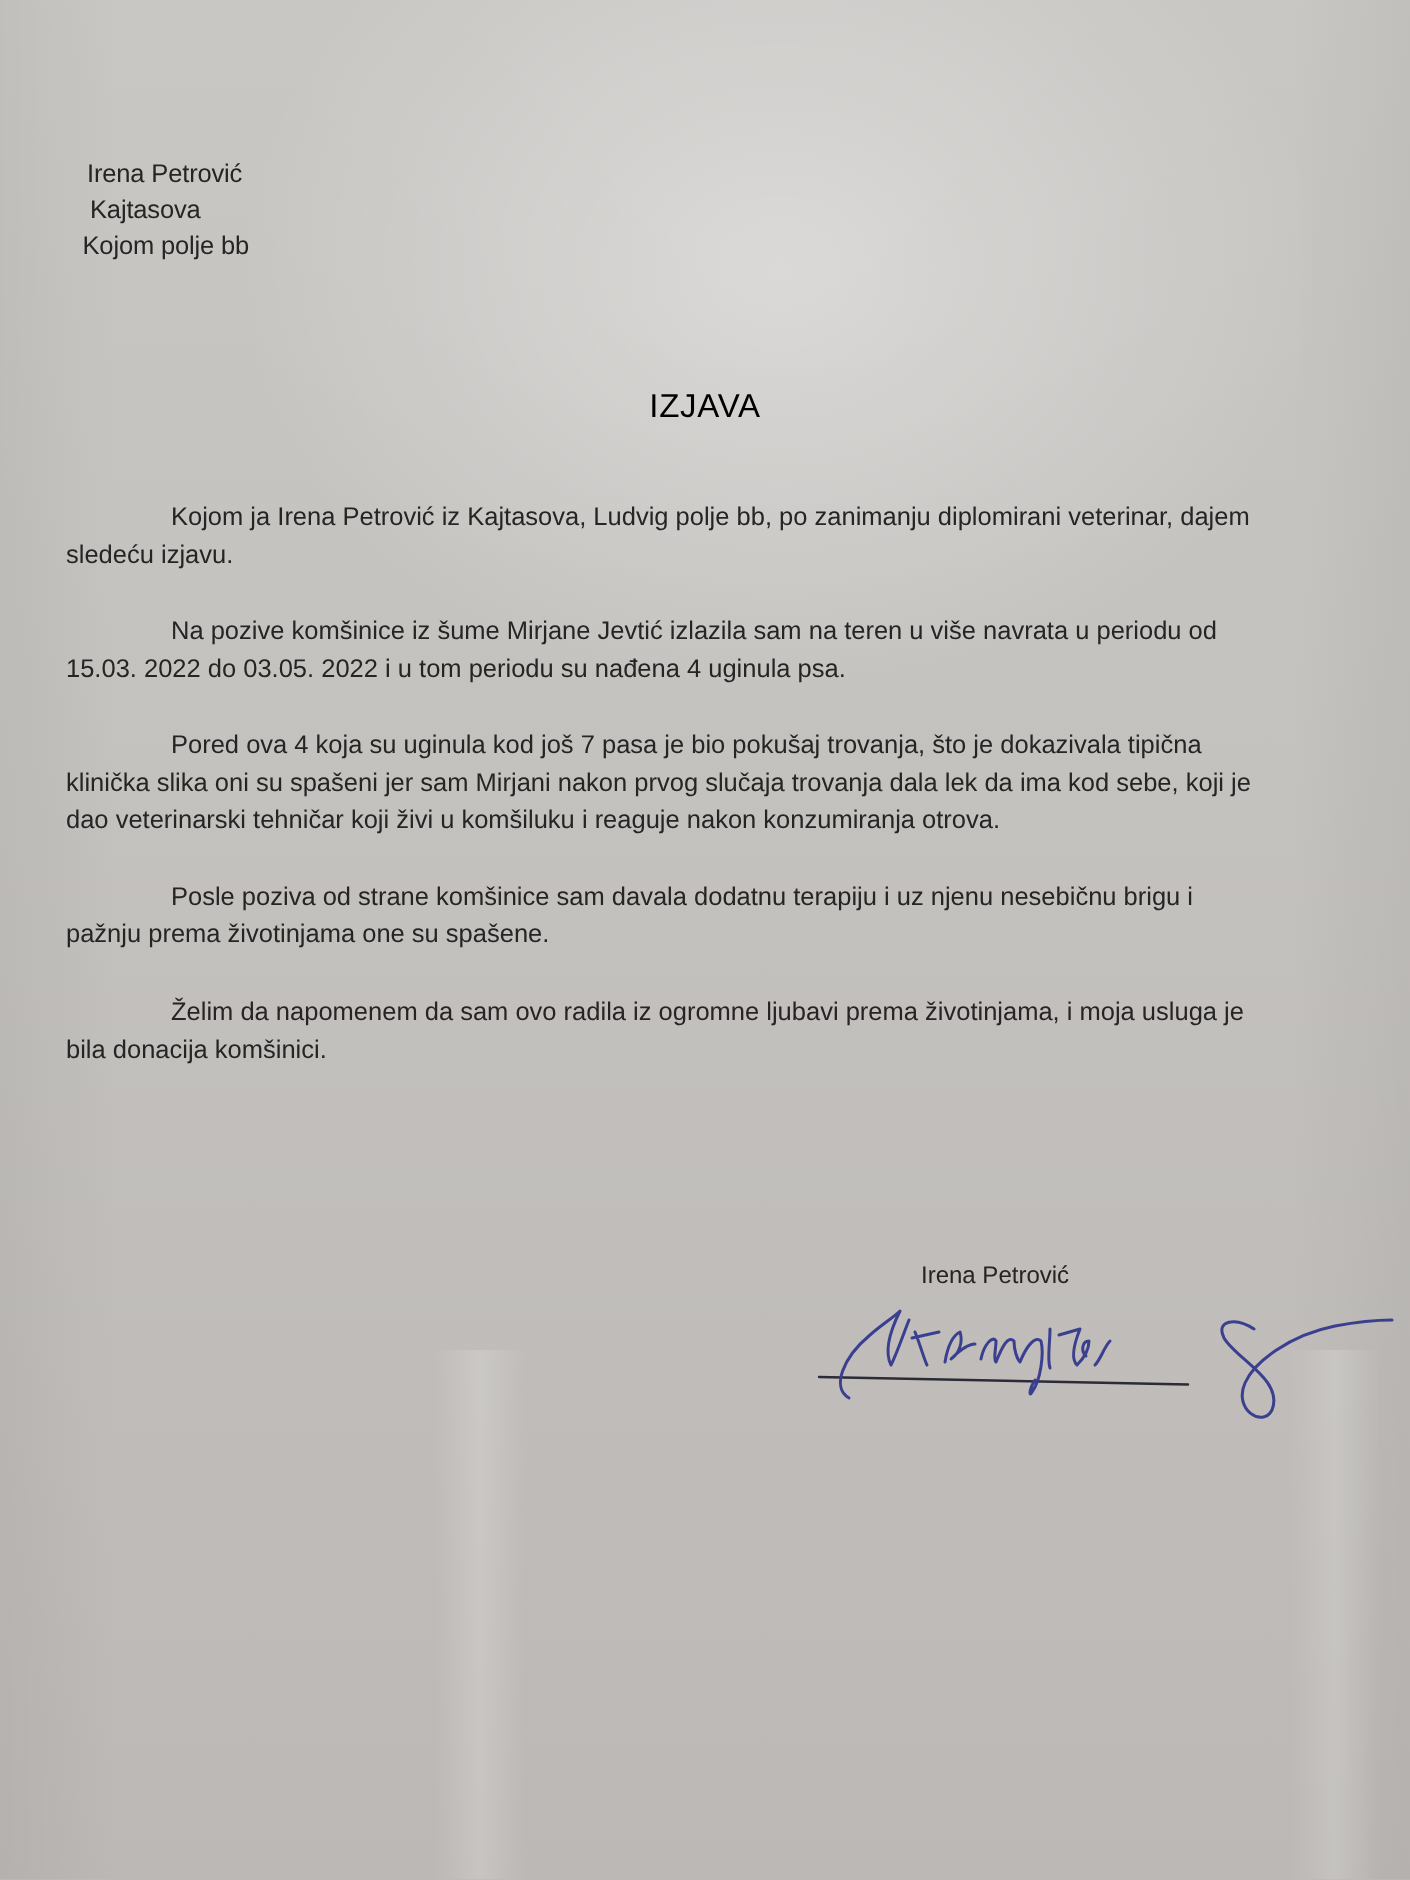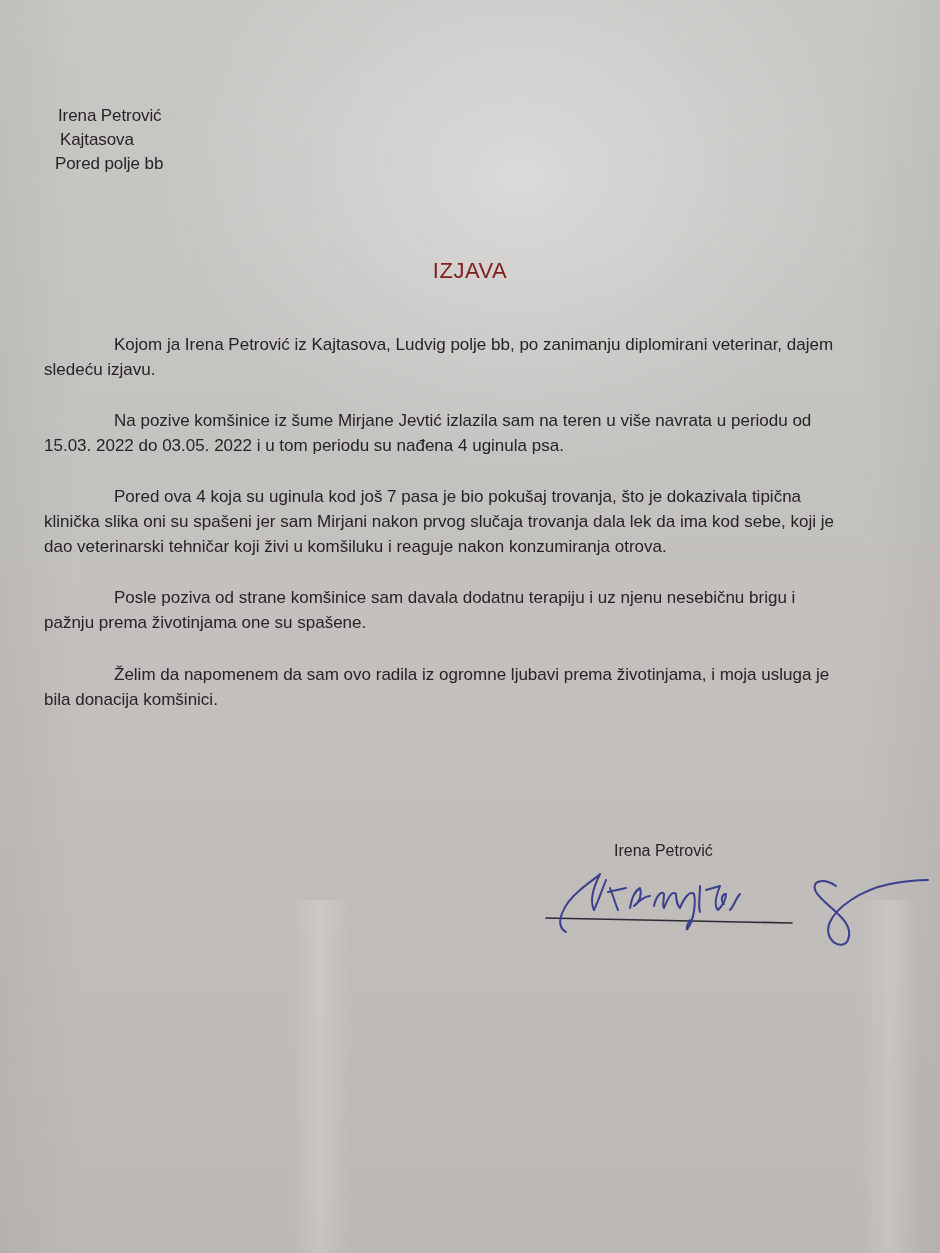--- a/index.html
+++ b/index.html
@@ -21,21 +21,21 @@
       position: absolute; top: 900px; bottom: 0; width: 60px;
       background: linear-gradient(90deg, rgba(255,255,255,0) 0%, rgba(255,255,255,0.18) 50%, rgba(255,255,255,0) 100%);
     }
     .text { position: absolute; font-size: 17px; line-height: 25px; letter-spacing: -0.1px; color: #262424; }
     .sender { left: 58px; top: 104px; }
     .sender div { line-height: 24px; }
     .sender .l2 { margin-left: 2px; }
     .sender .l3 { margin-left: -3px; }
     .title {
       position: absolute; left: 0; right: 0; top: 258px; text-align: center;
-      font-size: 22px; letter-spacing: 0.5px; color: #7f1d1d;
+      font-size: 22px; letter-spacing: 0.5px; color: #000000;
     }
     .para { position: absolute; left: 44px; width: 900px; font-size: 17px; line-height: 25px; color: #262424; }
     .para .first { display: block; text-indent: 70px; }
     .p1 { top: 332px; }
     .p2 { top: 408px; }
     .p3 { top: 484px; }
     .p4 { top: 585px; }
     .p5 { top: 662px; }
     .sig-name { position: absolute; left: 614px; top: 842px; font-size: 16px; color: #262424; }
     .signature { position: absolute; left: 530px; top: 850px; }
@@ -43,21 +43,21 @@
 </head>
 <body>
 
 <div class="paper"></div>
 <div class="fold" style="left:290px"></div>
 <div class="fold" style="left:860px"></div>
 
 <div class="text sender">
   <div>Irena Petrović</div>
   <div class="l2">Kajtasova</div>
-  <div class="l3">Pored polje bb</div>
+  <div class="l3">Kojom polje bb</div>
 </div>
 
 <div class="title">IZJAVA</div>
 
 <div class="para p1">
   <span class="first">Kojom ja Irena Petrović iz Kajtasova, Ludvig polje bb, po zanimanju diplomirani veterinar, dajem</span>
   <span style="display:block">sledeću izjavu.</span>
 </div>
 
 <div class="para p2">

